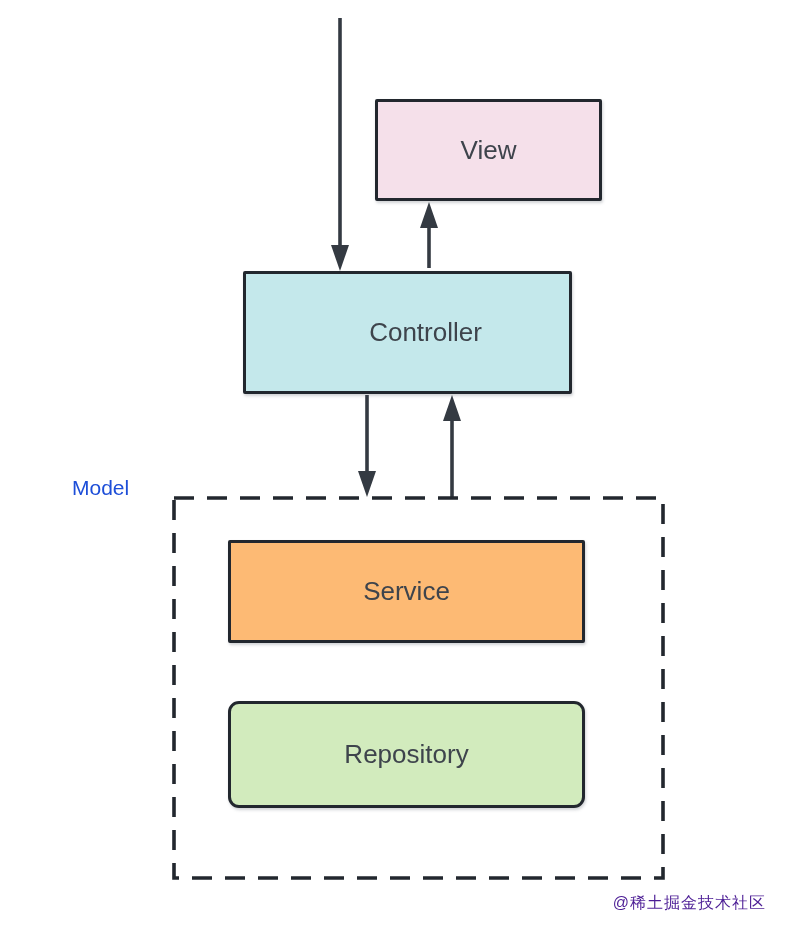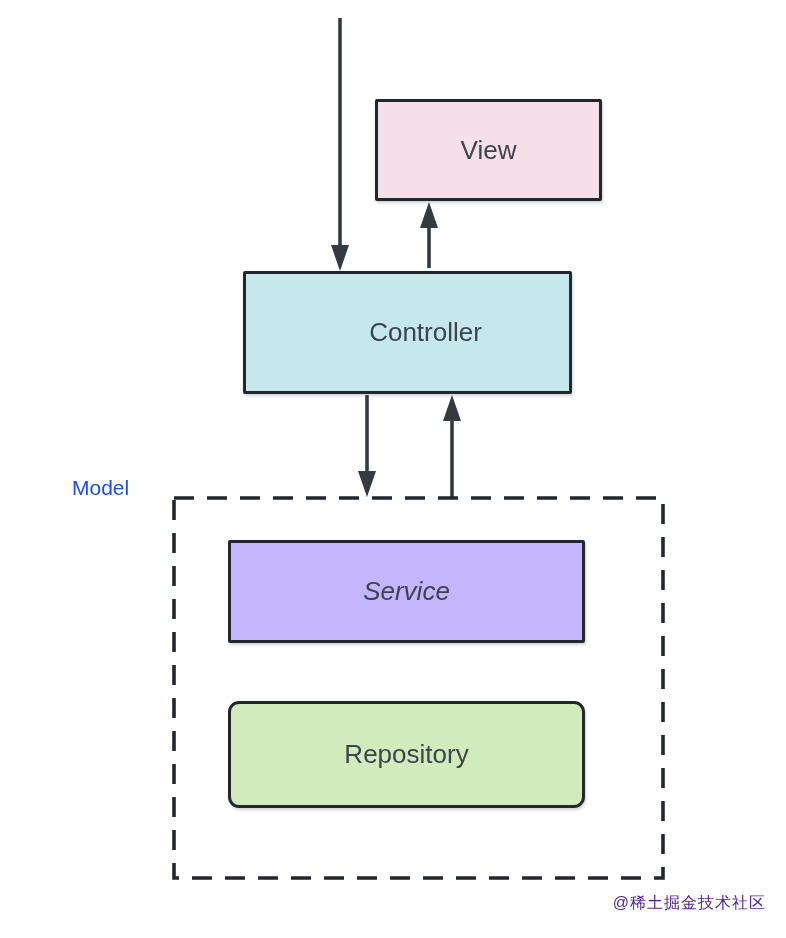--- a/index.html
+++ b/index.html
@@ -81,21 +81,21 @@
   </svg>
 
   <div class="node node-view" style="background-color: rgb(245, 224, 234);">
     <span>View</span>
   </div>
 
   <div class="node node-controller" style="background-color: rgb(196, 232, 235);">
     <span>Controller</span>
   </div>
 
-  <div class="node node-service" style="background-color: #c4b5fd; font-style: italic;">
+  <div class="node node-service" style="background-color: #fdba74;">
     <span>Service</span>
   </div>
 
   <div class="node node-repository" style="background-color: rgb(210, 235, 189);">
     <span>Repository</span>
   </div>
 
   <div class="group-label">Model</div>
 
   <div class="watermark">@稀土掘金技术社区</div>

